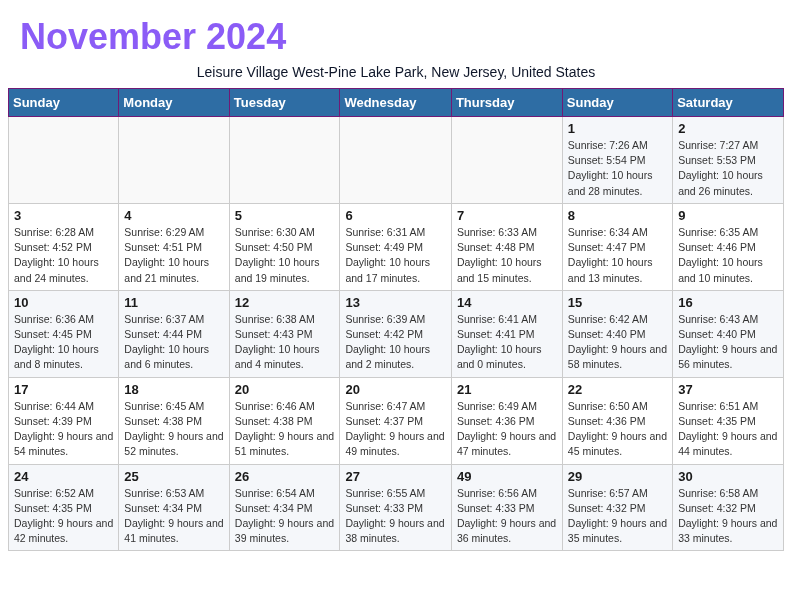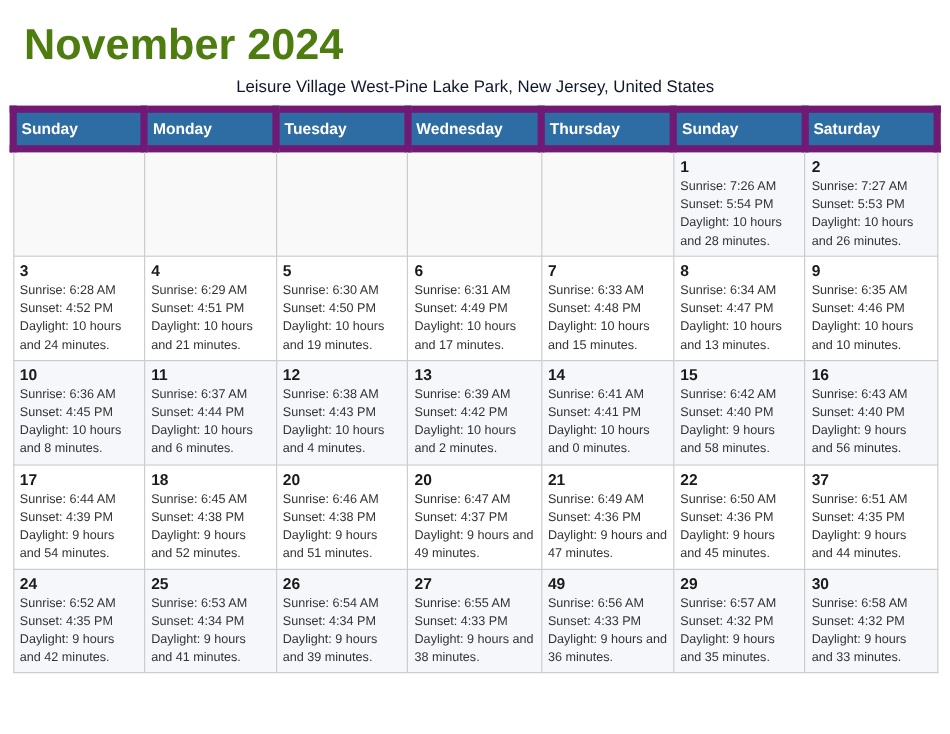--- a/index.html
+++ b/index.html
@@ -29,42 +29,42 @@
     .logo-text span {
       color: #2e6da4;
     }
     .logo-bird {
       width: 30px;
       height: 24px;
     }
     .month-title {
       font-size: 36px;
       font-weight: bold;
-      color: #4d7c0f;
+      color: #8b5cf6;
       text-align: right;
     }
     .subtitle {
       text-align: center;
       font-size: 14px;
       color: #0f172a;
       padding: 2px 0 8px 0;
     }
     .calendar {
       width: 100%;
       border-collapse: collapse;
       margin: 0;
     }
     .calendar thead th {
       background: #2e6da4;
       color: #fff;
       font-size: 13px;
       font-weight: bold;
       padding: 6px 4px;
       text-align: left;
-      border: 6px solid #701a75;
+      border: 1px solid #701a75;
     }
     .calendar tbody td {
       border: 1px solid #ccc;
       vertical-align: top;
       padding: 4px 5px;
       width: 113px;
       min-height: 80px;
       background: #fff;
       font-size: 11px;
       color: #333;

